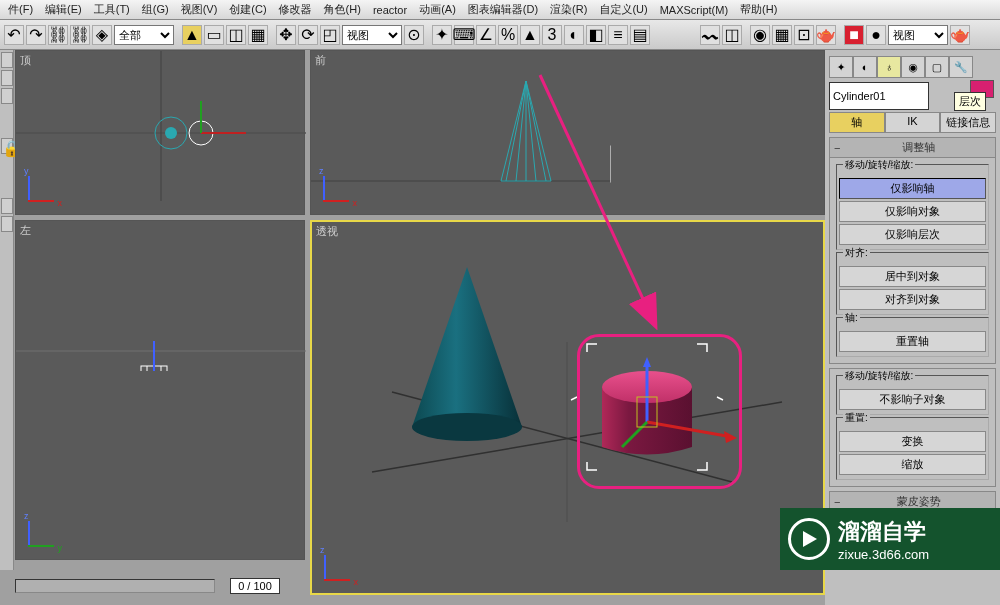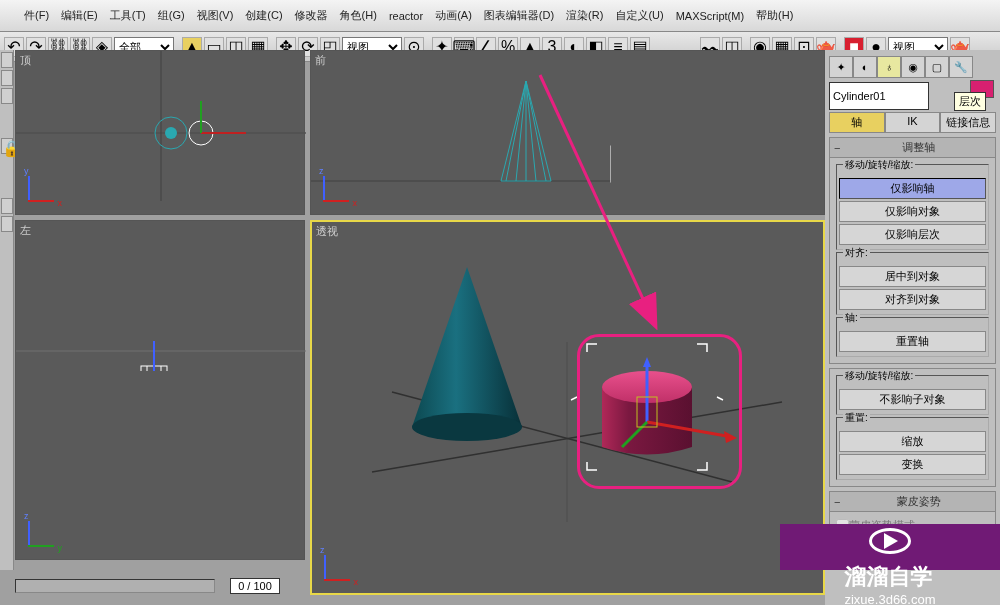--- a/index.html
+++ b/index.html
@@ -1,19 +1,19 @@
 <!DOCTYPE html>
 <html><head>
 <meta charset="utf-8">
 <style>
   * { box-sizing: border-box; margin: 0; padding: 0; font-family: "Microsoft YaHei", Arial, sans-serif; }
   body { width: 1000px; height: 605px; background: #a0a0a0; overflow: hidden; position: relative; }
   
   
-  .menubar { height: 32px; background: linear-gradient(#f4f4f4, #d8d8d8); display: flex; align-items: center; padding-left: 18px; font-size: 11px; color: #222; border-bottom: 1px solid #888; }
+  .menubar { height: 20px; background: linear-gradient(#f4f4f4, #d8d8d8); display: flex; align-items: center; padding-left: 2px; font-size: 11px; color: #222; border-bottom: 1px solid #888; }
   .menubar span { padding: 0 6px; cursor: default; }
   
   
   .toolbar { height: 30px; background: linear-gradient(#e8e8e8, #cacaca); display: flex; align-items: center; padding: 0 4px; gap: 2px; border-bottom: 1px solid #888; }
   .tb-btn { width: 20px; height: 20px; border: 1px solid #aaa; background: #e0e0e0; display: inline-flex; align-items: center; justify-content: center; }
   .tb-sep { width: 4px; }
   .tb-select { height: 20px; font-size: 11px; border: 1px solid #777; background: #fff; }
   
   
   .content { position: absolute; top: 50px; left: 15px; right: 180px; bottom: 35px; }
@@ -43,21 +43,21 @@
   .rollout-header { text-align: center; padding: 2px; background: #b4b4b4; border-bottom: 1px solid #888; font-size: 11px; color: #333; display: flex; align-items: center; }
   .rollout-header::before { content: "−"; margin-right: 4px; margin-left: 2px; }
   .rollout-body { padding: 4px; }
   .group-box { border: 1px inset #aaa; margin: 2px; padding: 11px 2px 2px 2px; position: relative; }
   .group-label { position: absolute; top: -7px; left: 6px; background: #bfbfbf; padding: 0 2px; font-size: 10px; }
   .panel-btn { display: block; width: 100%; margin: 2px 0; padding: 2px; text-align: center; border: 1px solid #888; background: #d6d6d6; font-size: 11px; }
   .panel-btn.pressed { border: 1px inset #555; background: #9ea8e8; }
   .checkbox-row { display: flex; align-items: center; padding: 2px; font-size: 11px; color: #777; }
   
   
-  .watermark { position: absolute; right: 0; bottom: 35px; width: 220px; height: 46px; background: #701a75; color: #fff; display: flex; align-items: center; padding: 4px 8px; gap: 8px; flex-direction: column; }
+  .watermark { position: absolute; right: 0; bottom: 35px; width: 220px; height: 62px; background: #14532d; color: #fff; display: flex; align-items: center; padding: 4px 8px; gap: 8px; }
   .wm-icon { width: 42px; height: 42px; border: 3px solid #fff; border-radius: 50%; display: flex; align-items: center; justify-content: center; }
   .wm-text { display: flex; flex-direction: column; }
   .wm-title { font-size: 22px; font-weight: bold; }
   .wm-url { font-size: 13px; }
   
   
   .status { position: absolute; left: 15px; bottom: 5px; height: 28px; display: flex; align-items: center; gap: 15px; }
   .time-field { border: 1px solid #333; background: #fff; padding: 1px 4px; font-size: 11px; width: 50px; text-align: center; }
   .track { width: 200px; height: 14px; background: #b0b0b0; border: 1px inset #888; }
   
@@ -349,22 +349,22 @@
   </div>
 
   <div class="rollout">
     <div class="rollout-body">
       <div class="group-box">
         <div class="group-label">移动/旋转/缩放:</div>
         <button class="panel-btn">不影响子对象</button>
       </div>
       <div class="group-box">
         <div class="group-label">重置:</div>
+        <button class="panel-btn">变换</button>
         <button class="panel-btn">缩放</button>
-        <button class="panel-btn">变换</button>
       </div>
     </div>
   </div>
 
   <div class="rollout">
     <div class="rollout-header">
         <span style="flex:1;text-align:center">蒙皮姿势</span>
       </div>
     <div class="rollout-body">
       <div class="checkbox-row">

